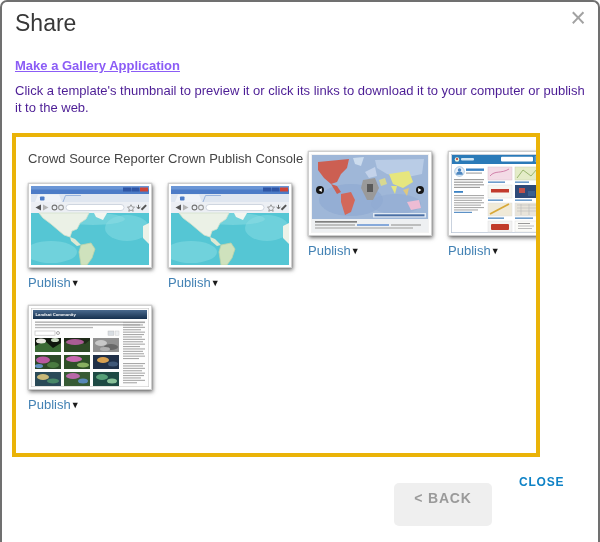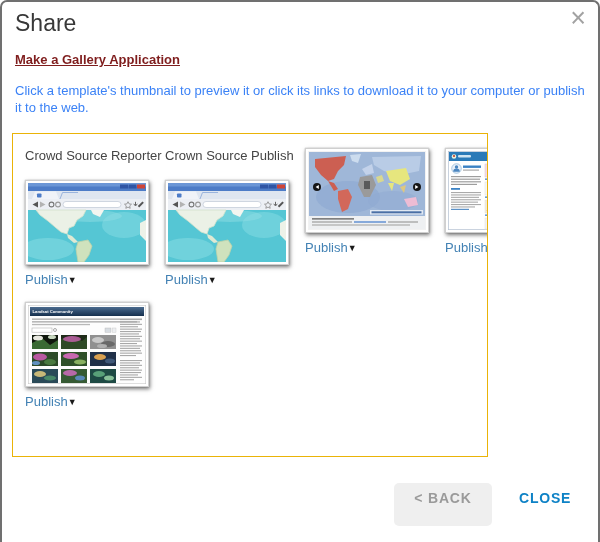--- a/index.html
+++ b/index.html
@@ -19,32 +19,32 @@
   .dialog-title {
     position:absolute; left:13px; top:8px;
     font-size:23px; color:#383838;
   }
   .close-x {
     position:absolute; right:12px; top:0px;
     font-size:27px; color:#a2a2a2; font-weight:300;
     cursor:pointer; line-height:32px;
   }
   .section-heading {
-    position:absolute; left:13px; top:50px;
-    font-size:13px; font-weight:bold; color:#7f1d1d;
+    position:absolute; left:13px; top:56px;
+    font-size:13px; font-weight:bold; color:#8b5cf6;
     text-decoration:underline;
   }
   .section-desc {
     position:absolute; left:13px; top:81px; width:578px;
-    font-size:13px; color:#3b82f6; line-height:1.3;
+    font-size:13px; color:#4c1d95; line-height:1.3;
   }
   .gallery-box {
     position:absolute; left:10px; top:131px;
-    width:476px; height:324px;
-    border:1px solid #eab308; background:#fff;
+    width:528px; height:324px;
+    border:4px solid #eab308; background:#fff;
     overflow:hidden;
   }
   .grid {
     display:grid; grid-template-columns:repeat(4,140px);
     padding:14px 0 0 12px; row-gap:15px;
   }
   .cell { width:140px; }
   .cell-title {
     font-size:13px; color:#454545; line-height:16px;
     height:32px; margin-bottom:0;
@@ -60,22 +60,22 @@
   .publish-text { color:#4382b4; }
   .publish-arrow { color:#1a1a1a; font-size:9px; vertical-align:1px; }
   .back-btn {
     position:absolute; left:392px; top:481px;
     width:98px; height:43px;
     background:#efefef; border-radius:5px;
     color:#9a9a9a; font-size:14px; font-weight:bold; letter-spacing:.8px;
     text-align:center; line-height:31px; cursor:pointer;
   }
   .close-btn {
-    position:absolute; left:517px; top:481px; height:31px;
-    color:#0e82c6; font-size:14px; font-weight:bold; letter-spacing:.8px;
+    position:absolute; left:517px; top:465px; height:31px;
+    color:#0e82c6; font-size:12px; font-weight:bold; letter-spacing:.8px;
     line-height:31px; cursor:pointer;
   }
 </style>
 </head>
 <body>
 
 <div class="dialog">
 
   <div class="dialog-title">Share</div>
   <div class="close-x">×</div>
@@ -118,21 +118,21 @@
             <path d="M50 59 L60 57 L64 63 L61 72 L56 79 L50 79 L48 66 Z" fill="#cfe2bd" stroke="#bcd3a9" stroke-width=".8"></path>
             <path d="M112 40 L118 37 L118 58 L112 52 Z" fill="#edf2e8"></path>
           </svg>
         </div>
         <div class="publish-link">
           <span class="publish-text">Publish</span><span class="publish-arrow">▼</span>
         </div>
       </div>
 
       <div class="cell">
-        <div class="cell-title">Crown Source Publish</div>
+        <div class="cell-title">Crown Publish Console</div>
         <div class="thumb">
           <svg viewBox="0 0 118 79" width="118" height="79">
             <rect width="118" height="79" fill="#dfe6f0"></rect>
             <rect x="0" y="0" width="118" height="8" fill="#4d7cc7"></rect>
             <rect x="0" y="0" width="118" height="3.5" fill="#6b96d6"></rect>
             <rect x="92" y="1.5" width="8" height="4" fill="#2f55a4"></rect>
             <rect x="100.5" y="1.5" width="8" height="4" fill="#2f55a4"></rect>
             <rect x="109" y="1.5" width="8" height="4" fill="#cf4436"></rect>
             <path d="M4 16 L7 8.5 L28 8.5 L31 16 Z" fill="#f0f3f8"></path>
             <rect x="9" y="10.5" width="4.5" height="4" rx="0.8" fill="#4d7cc7"></rect>

